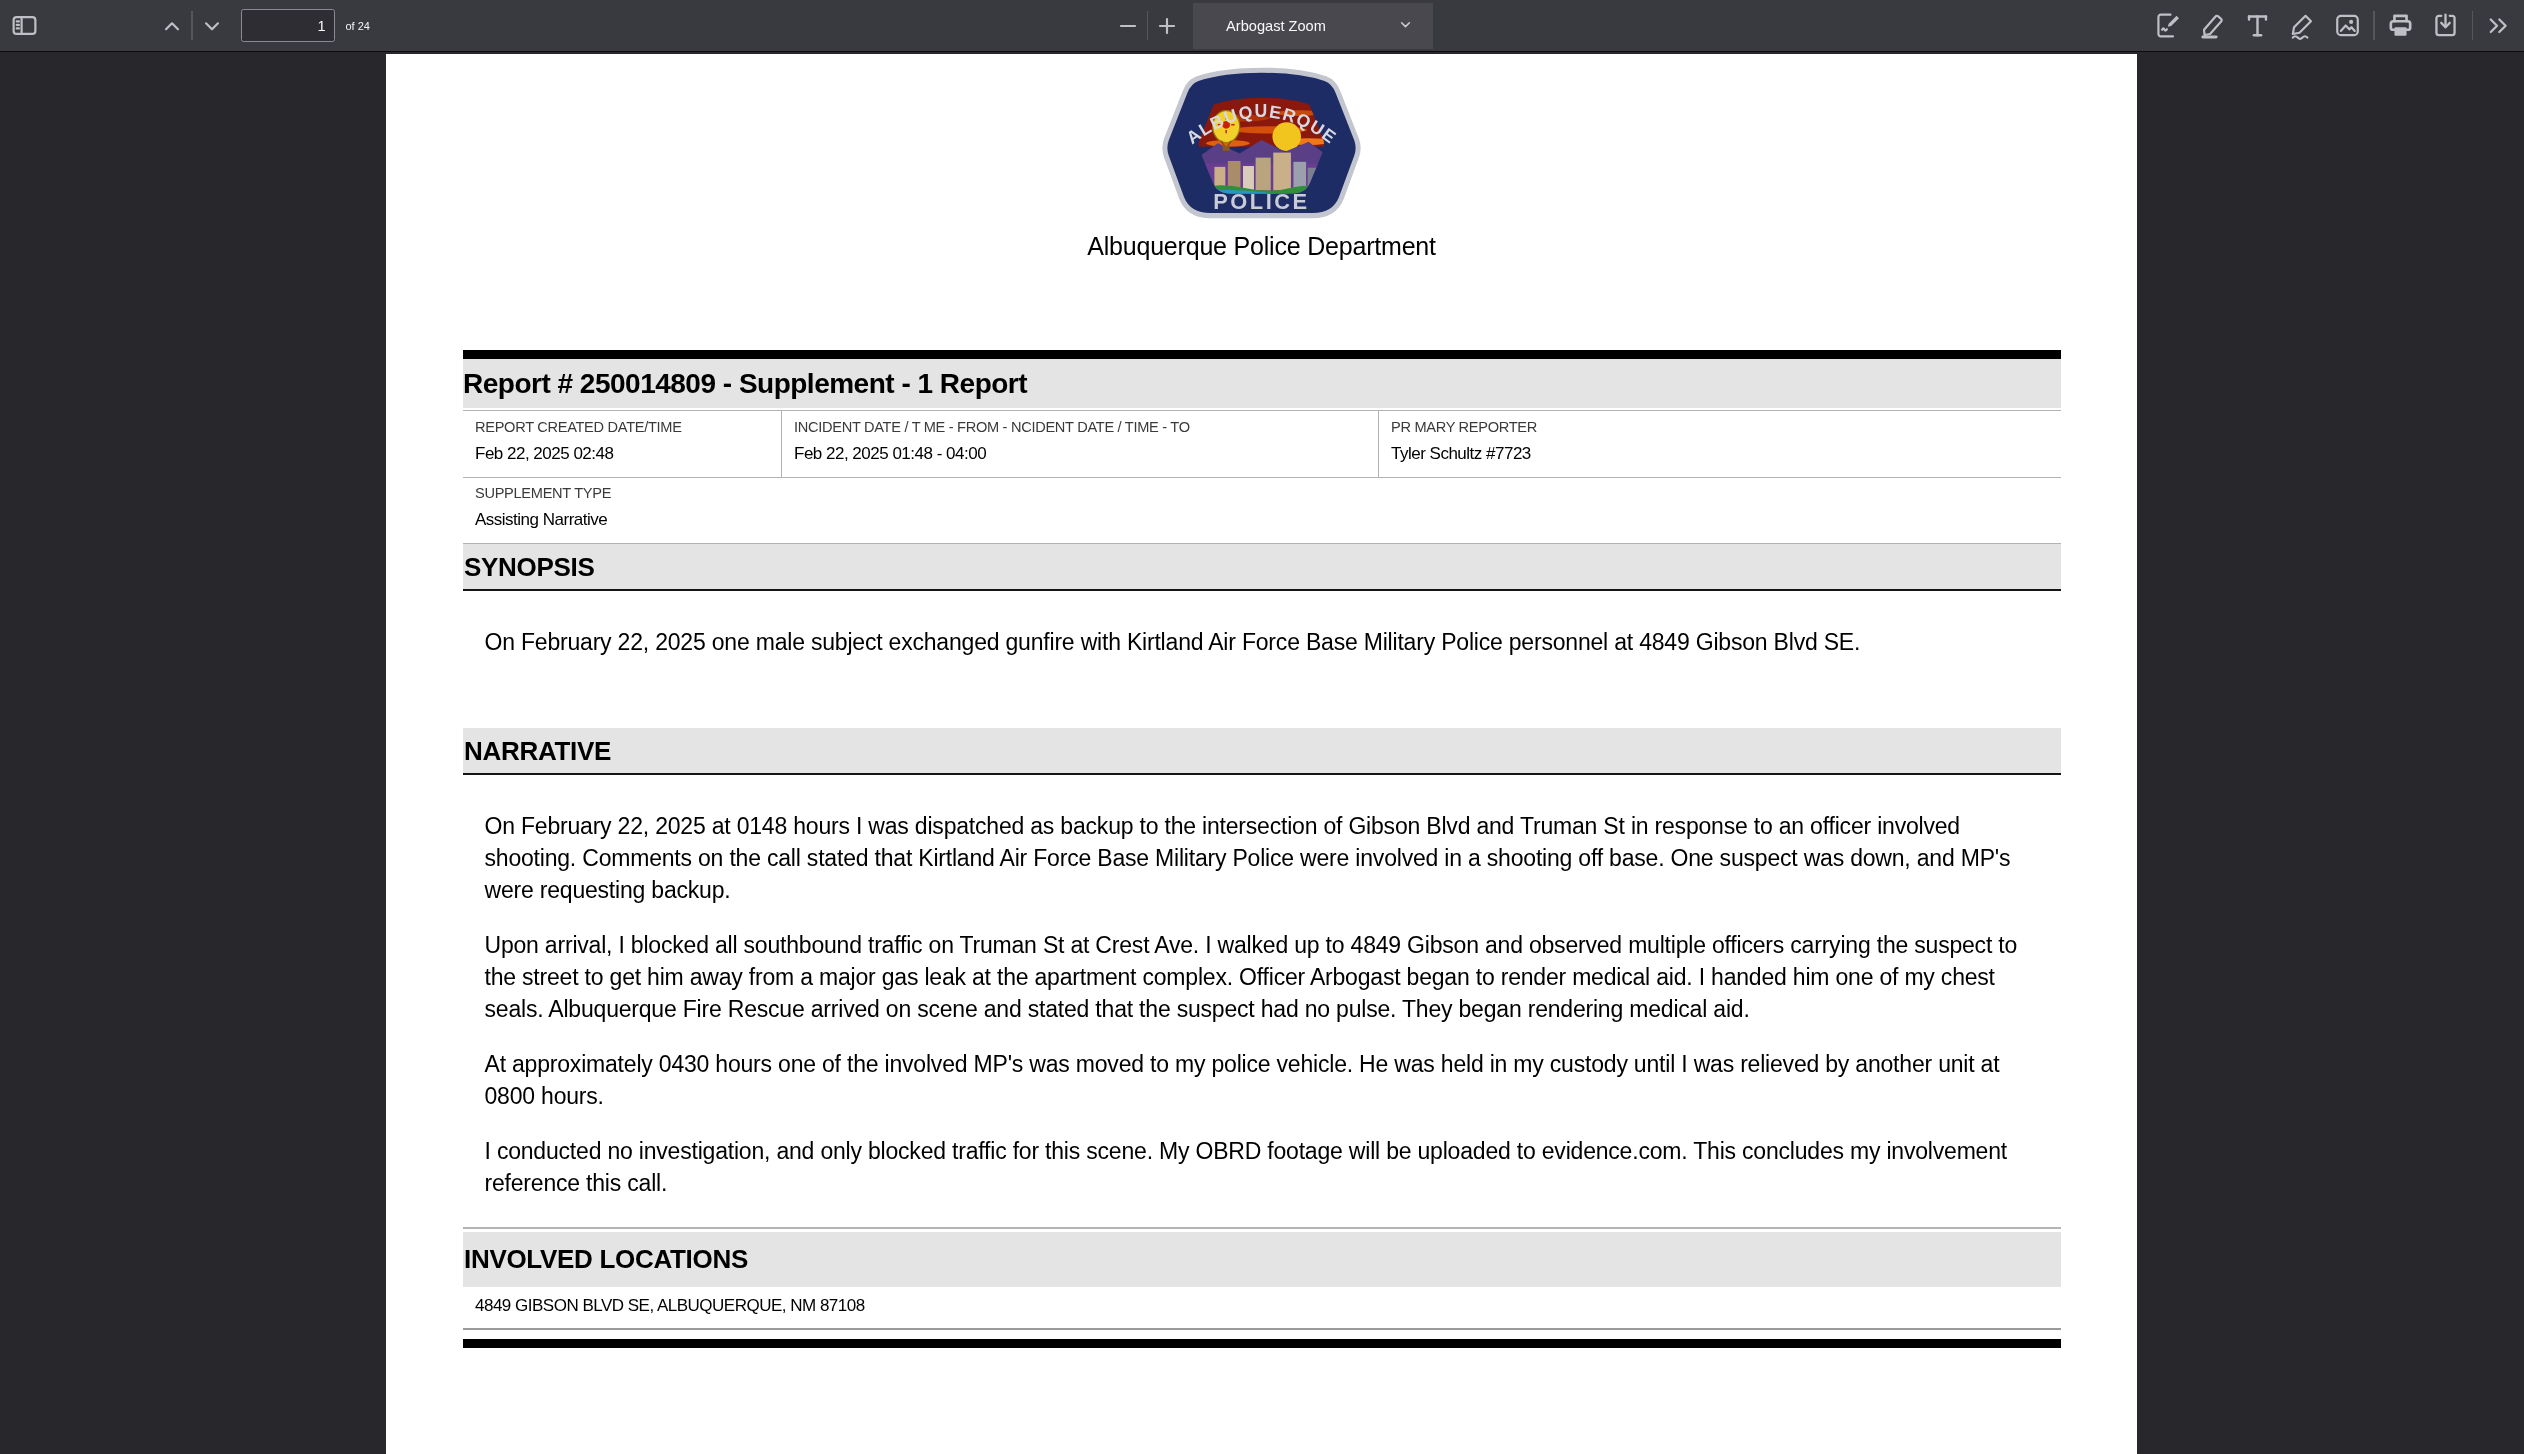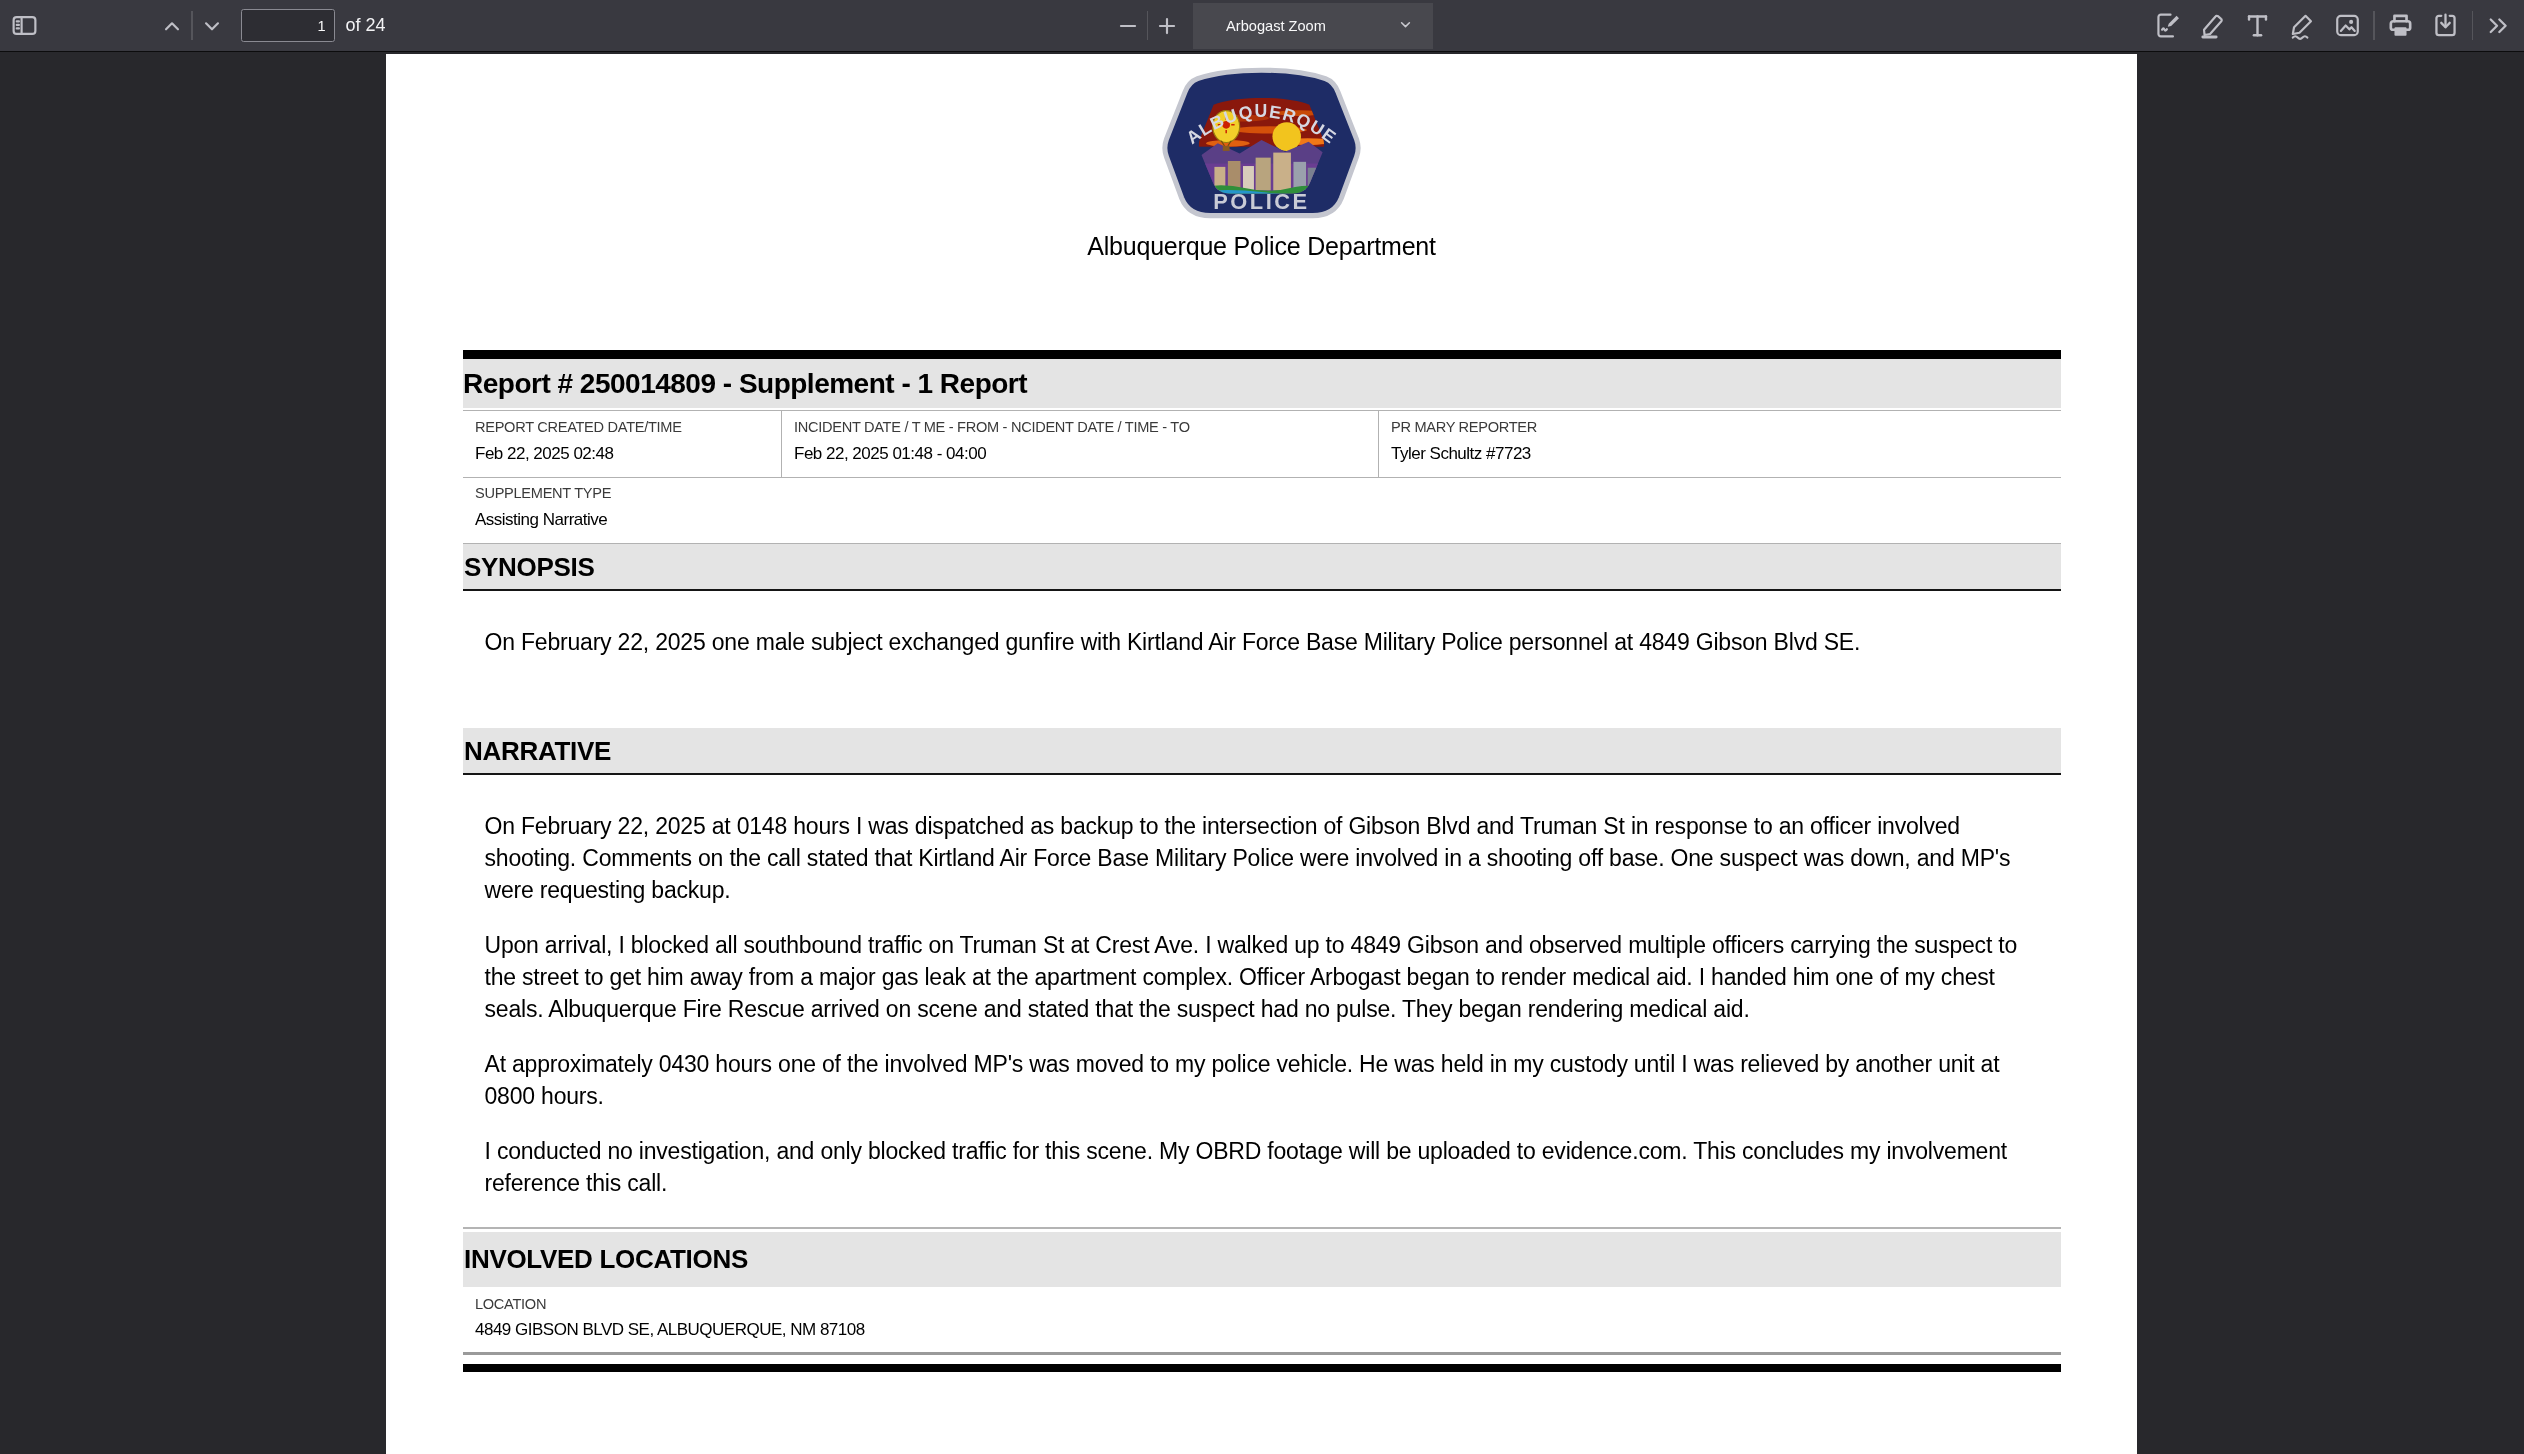--- a/index.html
+++ b/index.html
@@ -24,21 +24,21 @@
 
   .tb-left { display:flex; align-items:center; height:100%; }
   .tb-left .sidebar-btn { margin-left:5.2px; }
   .tb-left .prev-btn { margin-left:110px; }
   .page-input {
     width:94px; height:33px; margin-left:10.3px;
     background:rgba(12,12,13,0.25); border:0.9px solid #8a8a92; border-radius:2.6px;
     color:#f9f9fa; font-size:14.6px; text-align:right; padding-right:8.6px;
     font-family:"Liberation Sans", sans-serif;
   }
-  .page-count { margin-left:10.3px; font-size:18px; color:#f3f3f5; white-space:nowrap; }
+  .page-count { margin-left:10.3px; font-size:11px; color:#f3f3f5; white-space:nowrap; }
 
   .tb-center { position:absolute; left:50%; top:0; height:100%; transform:translateX(-154px); display:flex; align-items:center; }
   .zoom-select {
     margin-left:6.9px; width:240px; height:46px; background:#48484e;
     display:flex; align-items:center; cursor:pointer;
     padding-left:33px; position:relative;
   }
   .zoom-select .zs-label { font-size:14.6px; color:#f9f9fa; }
   .zoom-select .zs-chev { position:absolute; right:19px; top:50%; transform:translateY(-50%); color:#c9c9cf; }
 
@@ -319,21 +319,20 @@
 
         <div class="sec-header narr-header">NARRATIVE</div>
         <p class="body-p first">On February 22, 2025 at 0148 hours I was dispatched as backup to the intersection of Gibson Blvd and Truman St in response to an officer involved shooting. Comments on the call stated that Kirtland Air Force Base Military Police were involved in a shooting off base. One suspect was down, and MP's were requesting backup.</p>
         <p class="body-p">Upon arrival, I blocked all southbound traffic on Truman St at Crest Ave. I walked up to 4849 Gibson and observed multiple officers carrying the suspect to the street to get him away from a major gas leak at the apartment complex. Officer Arbogast began to render medical aid. I handed him one of my chest seals. Albuquerque Fire Rescue arrived on scene and stated that the suspect had no pulse. They began rendering medical aid.</p>
         <p class="body-p">At approximately 0430 hours one of the involved MP's was moved to my police vehicle. He was held in my custody until I was relieved by another unit at 0800 hours.</p>
         <p class="body-p">I conducted no investigation, and only blocked traffic for this scene. My OBRD footage will be uploaded to evidence.com. This concludes my involvement reference this call.</p>
 
         <div class="thin-line"></div>
         <div class="sec-header loc">INVOLVED LOCATIONS</div>
         <div class="loc-cell">
-          <div class="flabel">LOCATION</div>
           <div class="fvalue">4849 GIBSON BLVD SE, ALBUQUERQUE, NM 87108</div>
         </div>
         <div class="gray-line"></div>
         <div class="black-bar bottom"></div>
       </div>
 
     </div>
   </div>
 </div>
 

